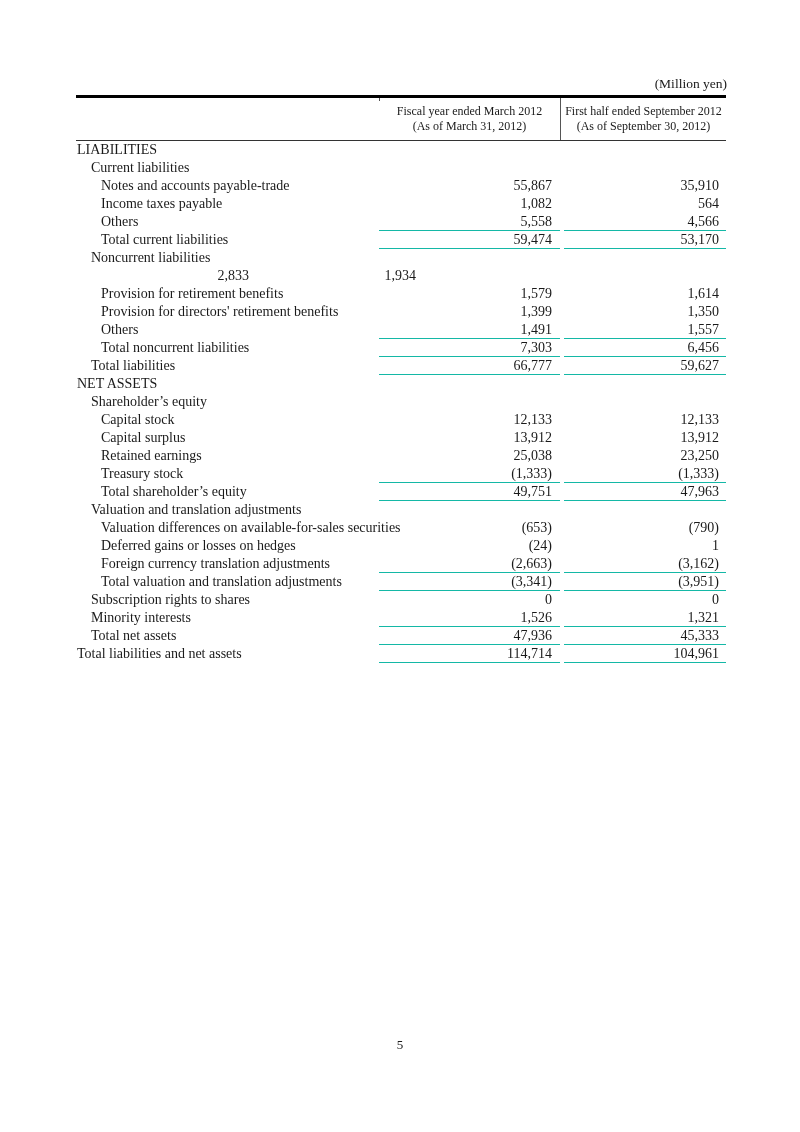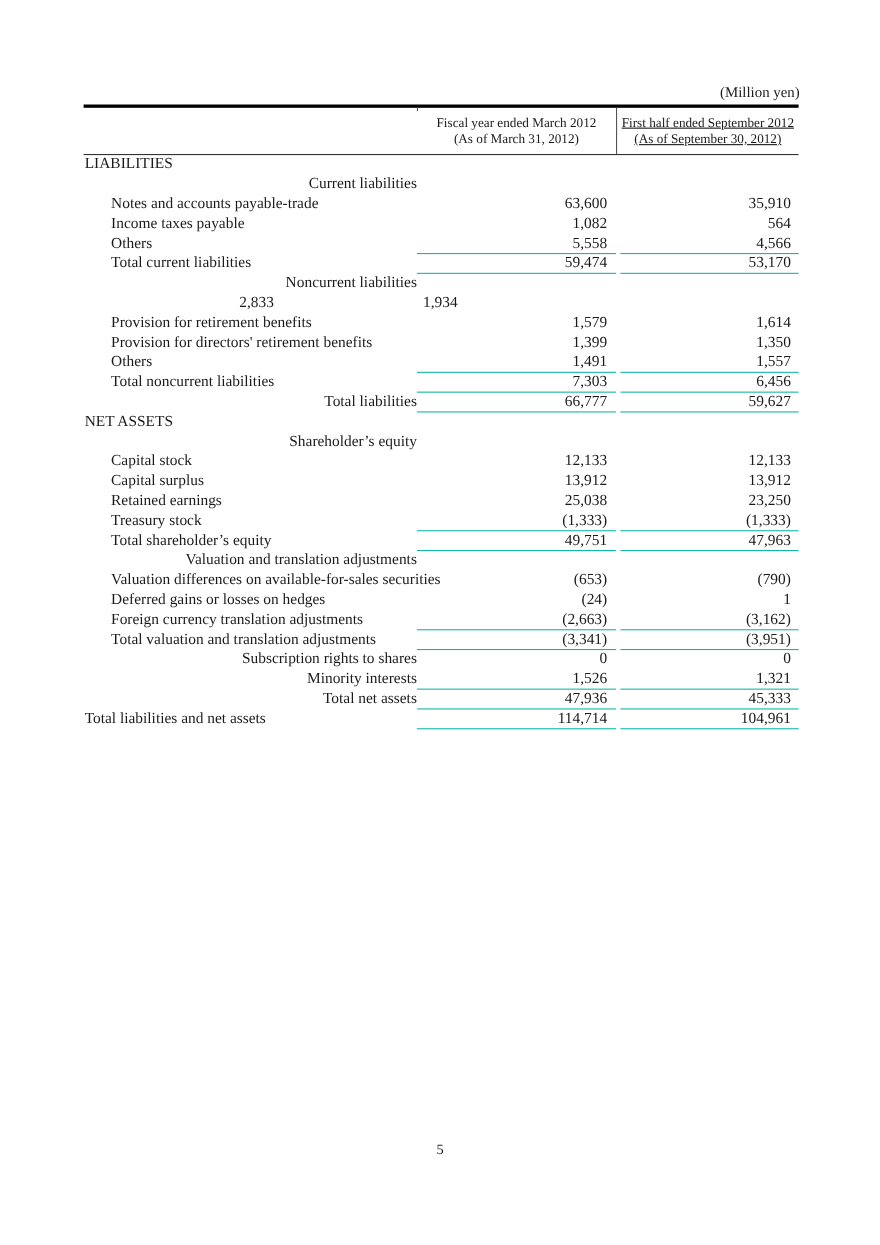--- a/index.html
+++ b/index.html
@@ -59,36 +59,36 @@
     text-align: center;
     font-size: 12px;
     line-height: 15px;
     white-space: nowrap;
     overflow: visible;
   }
   .h-col1 {
     width: 181px;
     border-right: 1px solid #555555;
   }
-  .h-col2 { flex: 1; text-decoration: underline; }
+  .h-col2 { flex: 1; }
   .rows { }
   .row {
     display: flex;
     height: 18px;
     line-height: 18px;
     font-size: 14px;
   }
   .cell { box-sizing: border-box; }
   .cell.label {
     width: 303px;
     white-space: nowrap;
     overflow: visible;
   }
   .cell.label.ind0 { padding-left: 1px; }
-  .cell.label.ind1 { padding-left: 15px; text-align: right; }
+  .cell.label.ind1 { padding-left: 15px; }
   .cell.label.ind2 { padding-left: 25px; }
   .cell.num {
     text-align: right;
     white-space: nowrap;
   }
   .cell.c1 {
     width: 181px;
     padding-right: 8px;
   }
   .cell.c2 {
@@ -139,21 +139,21 @@
           <div class="cell num c1"></div>
           <div class="cell num c2"></div>
         </div>
         <div class="row">
           <div class="cell label ind1">Current liabilities</div>
           <div class="cell num c1"></div>
           <div class="cell num c2"></div>
         </div>
         <div class="row">
           <div class="cell label ind2">Notes and accounts payable-trade</div>
-          <div class="cell num c1">63,600</div>
+          <div class="cell num c1">55,867</div>
           <div class="cell num c2">35,910</div>
         </div>
         <div class="row">
           <div class="cell label ind2">Income taxes payable</div>
           <div class="cell num c1">1,082</div>
           <div class="cell num c2">564</div>
         </div>
         <div class="row rule">
           <div class="cell label ind2">Others</div>
           <div class="cell num c1">5,558</div>

